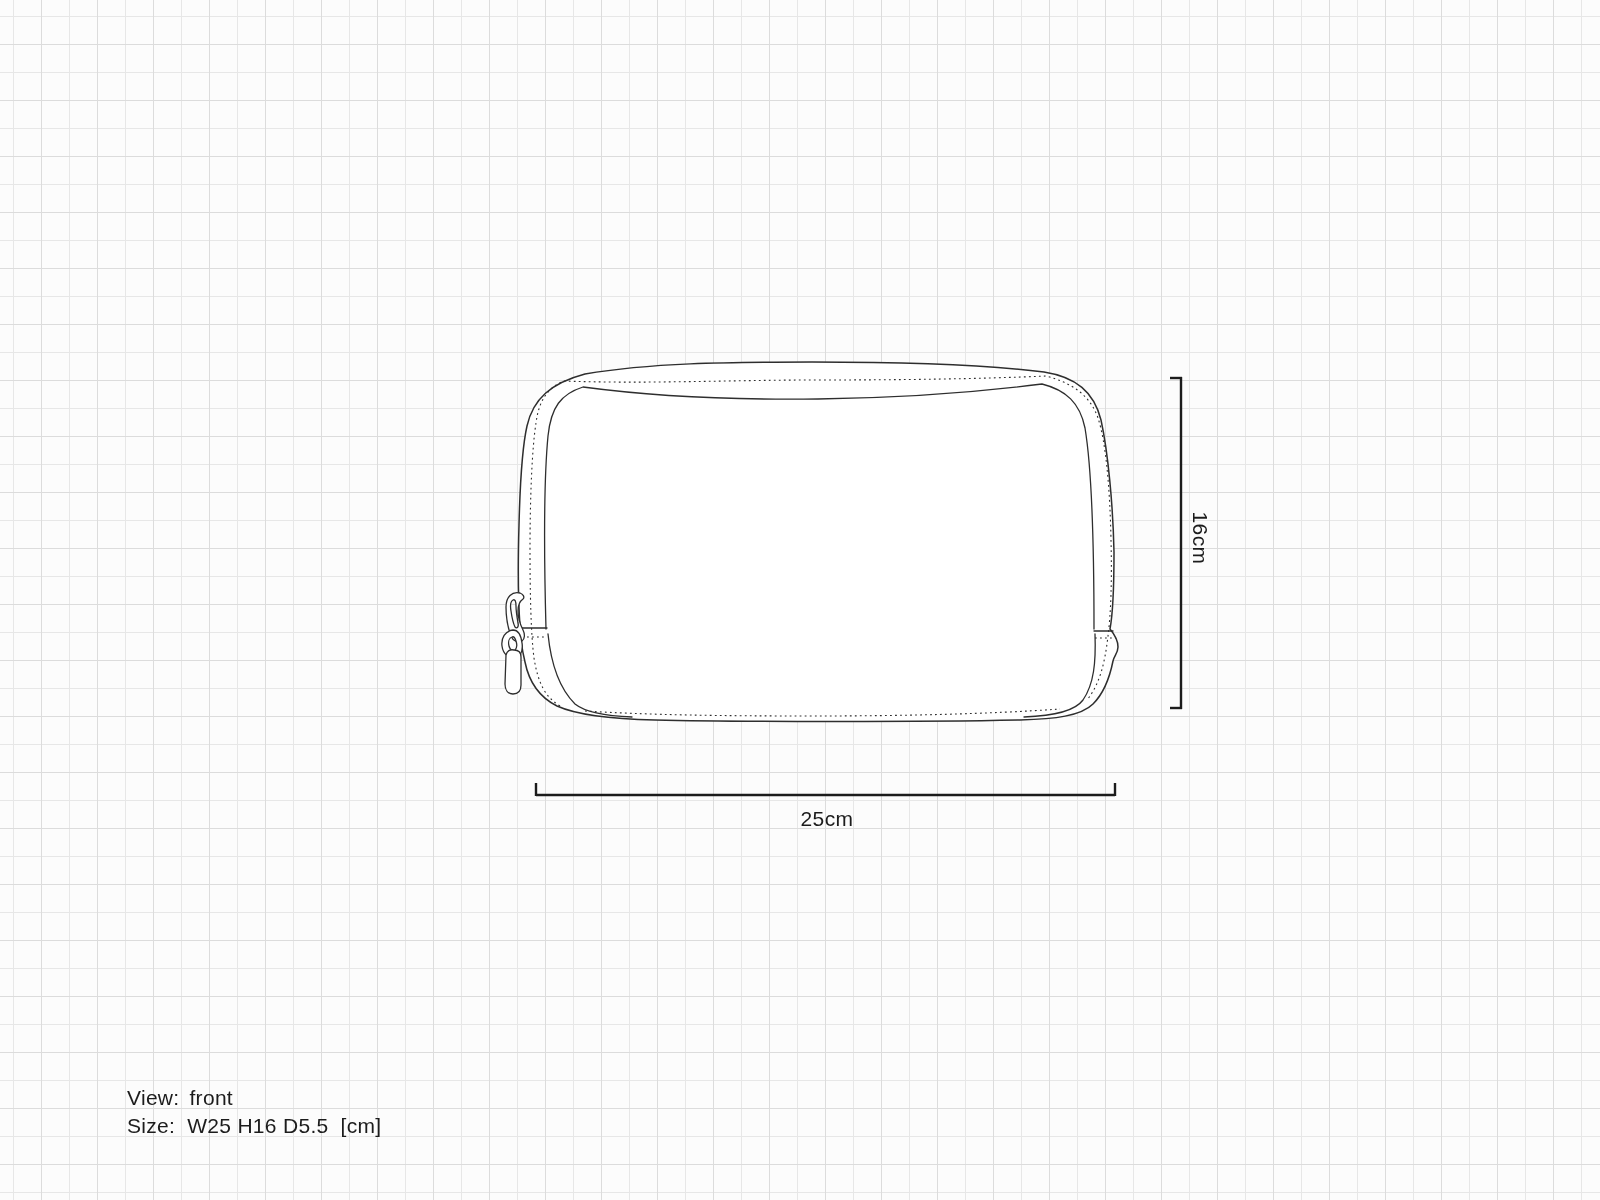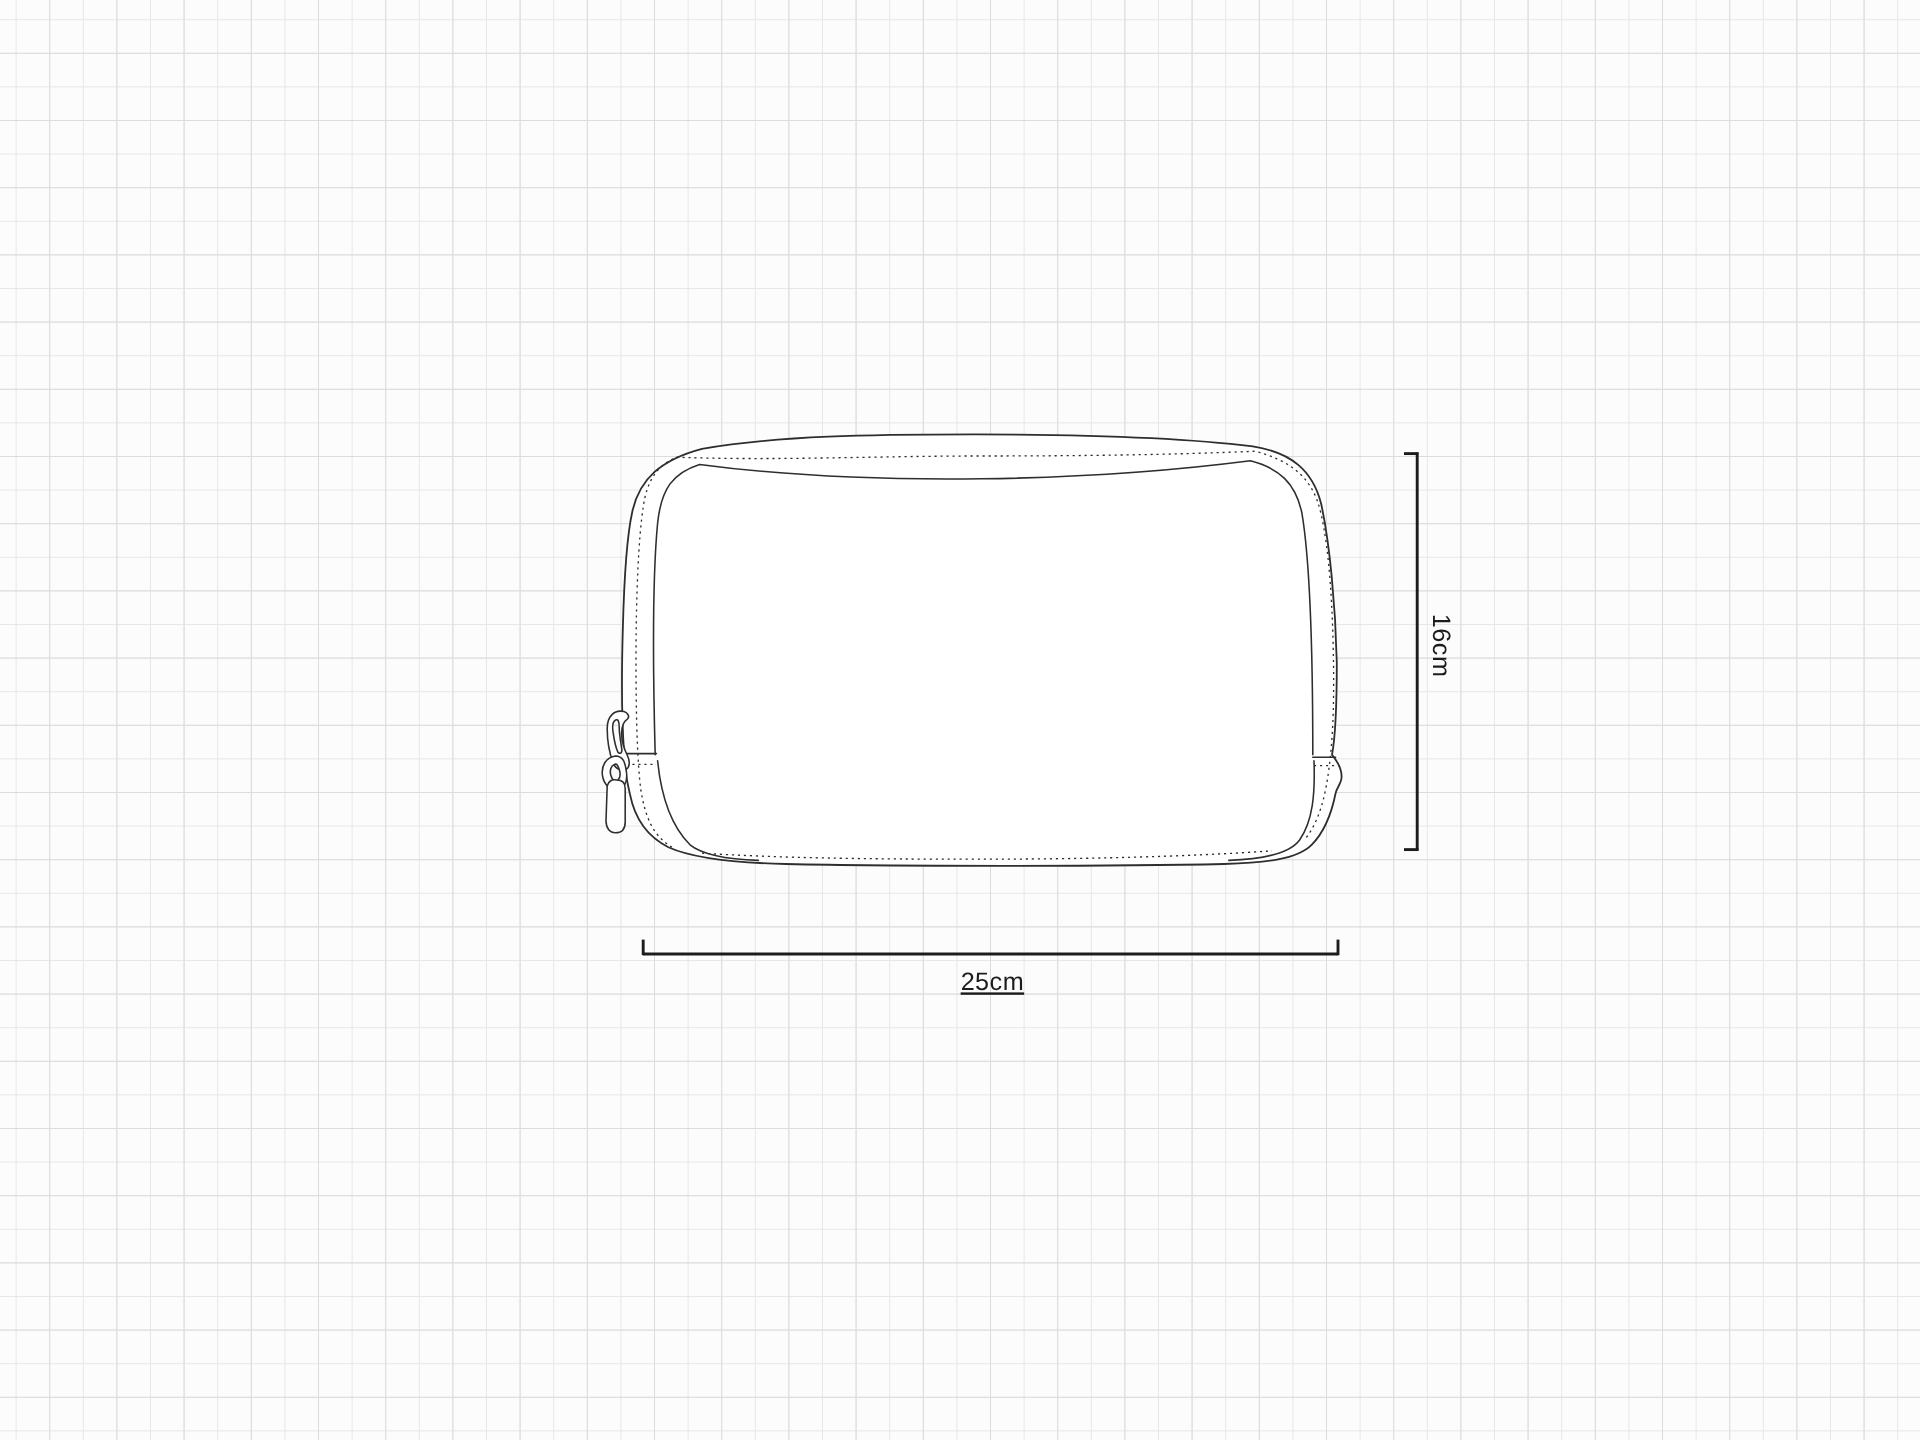--- a/index.html
+++ b/index.html
@@ -156,18 +156,26 @@
       <path d="M 536 795 L 1115 795"></path>
       <path d="M 1115 783 L 1115 796"></path>
     </g>
     <g fill="none" stroke="#1c1c1c" stroke-width="2.4" stroke-linecap="butt">
       <path d="M 1170 378 L 1182 378"></path>
       <path d="M 1181 377 L 1181 709"></path>
       <path d="M 1170 708 L 1182 708"></path>
     </g>
   </svg>
 
-  <div class="dim-label horizontal" style="left:827px;top:807px;text-decoration:underline;">25cm</div>
+  <div class="dim-label horizontal" style="left:827px;top:807px;">25cm</div>
 
   <div class="dim-label vertical" style="left:1200px;top:538px;">16cm</div>
 
+  <div class="footer">
+    <div>
+      <span class="label">View:</span><span>front</span>
+    </div>
+    <div>
+      <span class="label gap">Size:</span><span class="gap">W25 H16 D5.5</span><span>[cm]</span>
+    </div>
+  </div>
 
 </div>
 
 </body></html>

